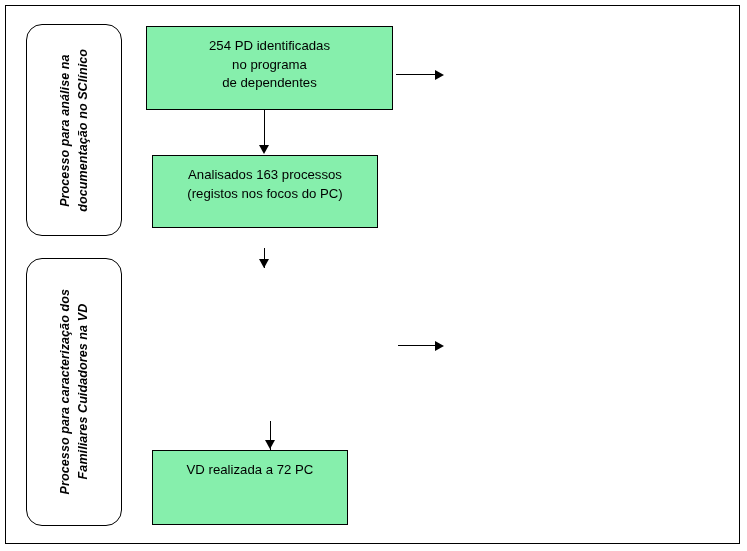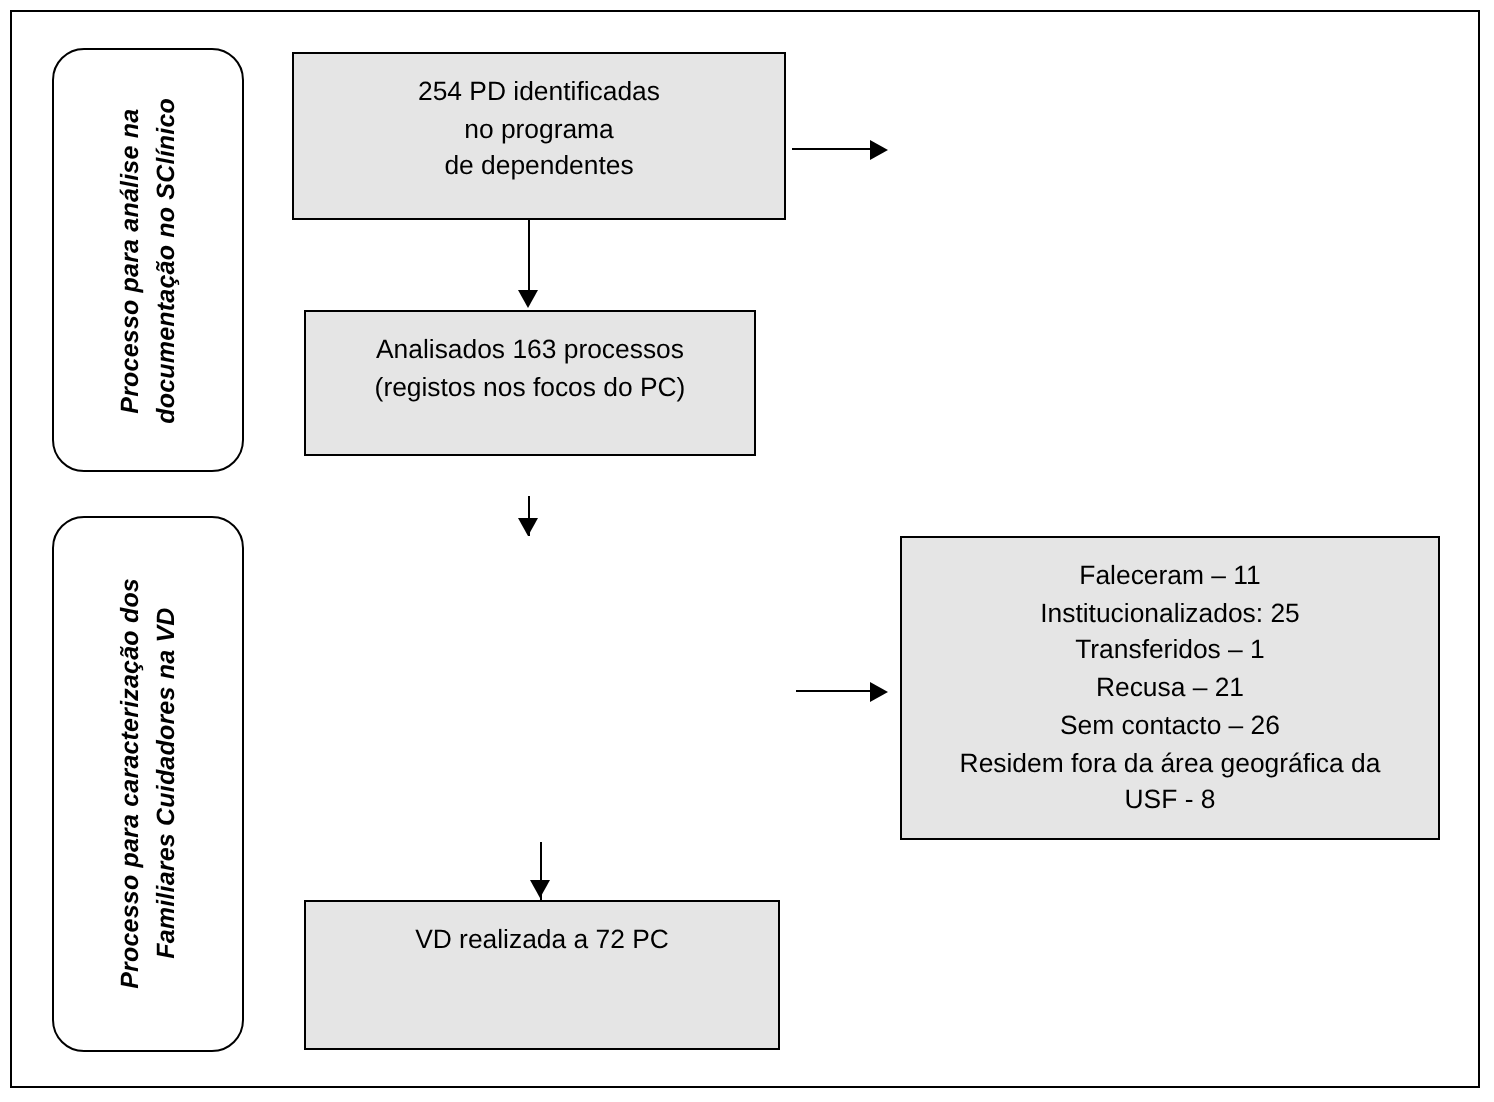--- a/index.html
+++ b/index.html
@@ -45,21 +45,21 @@
     text-align: center;
     color: #000000;
     white-space: pre-line;
     letter-spacing: 0.1px;
   }
   
   .box {
     position: absolute;
     border: 1.2px solid #000000;
     box-sizing: border-box;
-    background: #e5e5e5;
+    background: #86efac;
     color: #000000;
   }
   .box-text {
     position: absolute;
     left: 0;
     right: 0;
     text-align: center;
     font-size: 13.2px;
     line-height: 1.42;
     white-space: pre-line;
@@ -125,30 +125,21 @@
 (registos nos focos do PC)</div>
   </div>
 
   <div class="conn v-line" style="left:264px; top:248px; height:20px;"></div>
   <div class="arrow-down" style="left:259px; top:259px;"></div>
 
 
   <div class="conn h-line" style="left:398px; top:345px; width:38px;"></div>
   <div class="arrow-right" style="left:435px; top:340.5px;"></div>
 
-  <div class="box" style="left:450px; top:268px; width:270px; height:152px;">
-    <div class="box-text top-pad">Faleceram – 11
-Institucionalizados: 25
-Transferidos – 1
-Recusa – 21
-Sem contacto – 26
-Residem fora da área geográfica da
-USF - 8</div>
-  </div>
 
   <div class="conn v-line" style="left:270px; top:421px; height:30px;"></div>
   <div class="arrow-down" style="left:265px; top:440px;"></div>
 
-  <div class="box" style="left:152px; top:450px; width:238px; height:75px;">
+  <div class="box" style="left:152px; top:450px; width:196px; height:75px;">
     <div class="box-text top-pad">VD realizada a 72 PC</div>
   </div>
 
 </div>
 
 </body></html>

